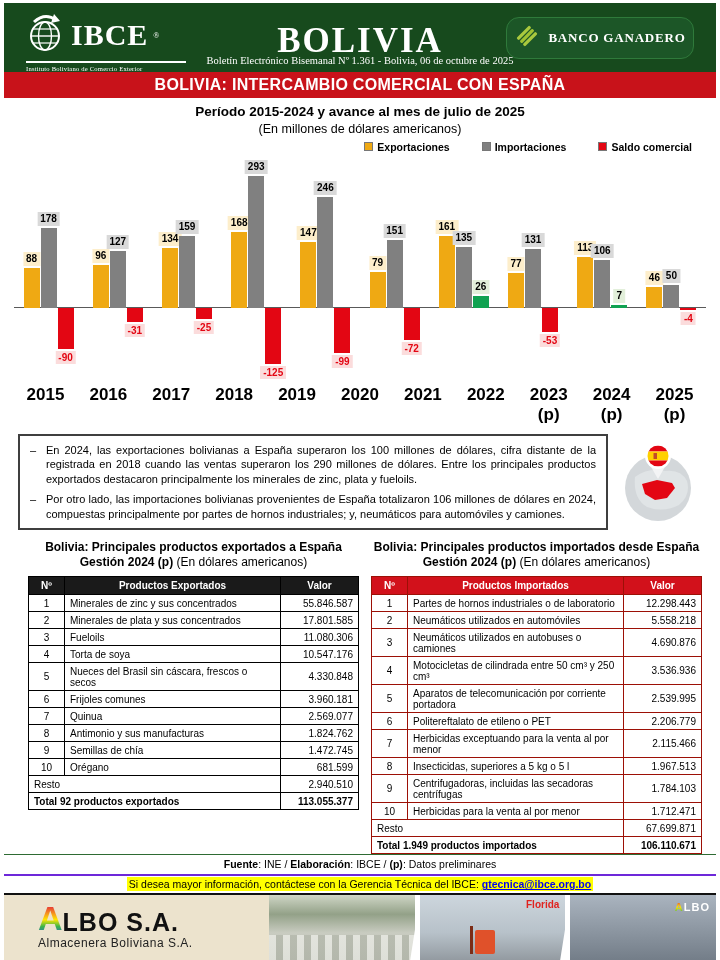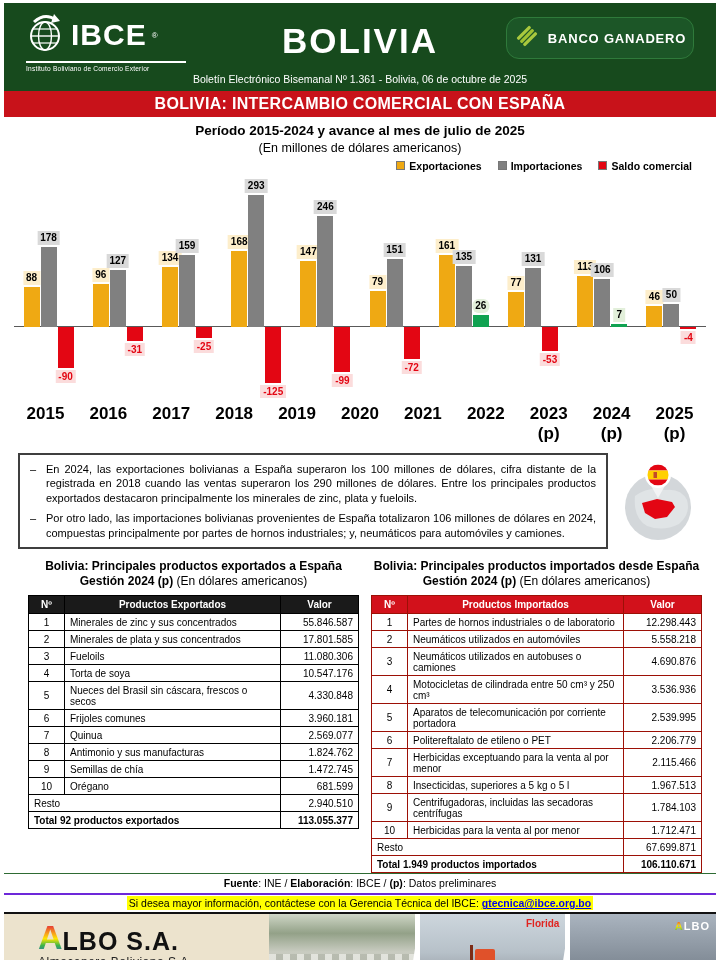--- a/index.html
+++ b/index.html
@@ -3,21 +3,21 @@
 <meta charset="utf-8">
 <style>
   * { box-sizing: border-box; margin: 0; padding: 0; }
   html,body { width:720px; }
   body{
     width:720px; height:960px; background:#ffffff;
     font-family:"Liberation Sans", sans-serif; color:#000;
     padding:3px 4px 0 4px; overflow:hidden;
   }
   
-  .header{ position:relative; height:88px; background:#174a1d; }
+  .header{ position:relative; height:69px; background:#174a1d;font-family:Liberation Serif, serif; }
   .ibce-logo{ position:absolute; left:22px; top:9px; width:160px; }
   .ibce-top{ display:flex; align-items:center; gap:5px; }
   .ibce-name{ color:#fff; font-weight:bold; font-size:30px; letter-spacing:1px; line-height:1; }
   .ibce-reg{ color:#fff; font-size:8px; vertical-align:top; }
   .ibce-rule{ height:2px; background:#fff; margin:3px 0 2px 0; }
   .ibce-sub{ color:#fff; font-size:6.6px; letter-spacing:.2px; white-space:nowrap; }
   .cifras{ position:absolute; left:0; right:0; top:18px; text-align:center;
     color:#fff; font-size:35px; font-weight:bold; letter-spacing:2px; }
   .bank-pill{ position:absolute; right:22px; top:14px; width:188px; height:42px;
     background:#1c5627; border:1px solid #2f7a3b; border-radius:13px;
@@ -25,21 +25,21 @@
   .bank-label{ color:#fff; font-weight:bold; font-size:13px; letter-spacing:.8px; }
   .bulletin-line{ position:absolute; left:0; right:0; bottom:6px; text-align:center;
     color:#fff; font-size:10.5px; }
   
   .banner{ height:26px; background:#c8121a; color:#fff; font-weight:bold; font-size:16px;
     display:flex; align-items:center; justify-content:center; letter-spacing:.3px; }
   
   .chart-titles{ text-align:center; margin-top:5px; line-height:1.3; }
   .ct1,.ct2{ font-size:13.5px; font-weight:bold; }
   .ct3{ font-size:12.5px; }
-  .legend{ display:flex; justify-content:flex-end; gap:16px; margin:4px 24px 2px 0; }
+  .legend{ display:flex; justify-content:flex-end; gap:32px; margin:4px 24px 2px 0; }
   .legend-item{ display:flex; align-items:center; gap:4px; font-size:10.5px; font-weight:bold; }
   .swatch{ width:9px; height:9px; border:1px solid #777; display:inline-block; }
   .plot{ position:relative; height:228px; margin:2px 10px 0 10px; display:flex; }
   .axis{ position:absolute; left:0; right:0; bottom:75px; height:1px; background:#595959; }
   .bar-group{ position:relative; flex:1 1 0; height:100%; }
   .bar{ position:absolute; width:16px; }
   .bar-label{ position:absolute; transform:translateX(-50%); font-size:10px; font-weight:bold;
     padding:1px 3px; white-space:nowrap; line-height:1.15; }
   .x-labels{ display:flex; margin:2px 10px 0 10px; }
   .x-label{ flex:1 1 0; text-align:center; font-size:17px; font-weight:bold; }
@@ -208,21 +208,21 @@
       <div class="bar-label" style="background: rgb(217, 217, 217); color: rgb(0, 0, 0); left: calc(50% + 0px); bottom: 145px;">151</div>
       <div class="bar" style="background: rgb(227, 6, 19); height: 32px; left: calc(50% + 9px); top: 153px;"></div>
       <div class="bar-label" style="background: rgb(251, 220, 220); color: rgb(227, 6, 19); left: calc(50% + 17px); top: 187px;">-72</div>
     </div>
     <div class="bar-group">
       <div class="bar" style="background: rgb(239, 169, 19); height: 72px; left: calc(50% - 25px); bottom: 75px;"></div>
       <div class="bar-label" style="background: rgb(253, 238, 203); color: rgb(0, 0, 0); left: calc(50% - 17px); bottom: 149px;">161</div>
       <div class="bar" style="background: rgb(128, 128, 128); height: 61px; left: calc(50% - 8px); bottom: 75px;"></div>
       <div class="bar-label" style="background: rgb(217, 217, 217); color: rgb(0, 0, 0); left: calc(50% + 0px); bottom: 138px;">135</div>
       <div class="bar" style="background: rgb(16, 162, 81); height: 12px; left: calc(50% + 9px); bottom: 75px;"></div>
-      <div class="bar-label" style="background: rgb(226, 239, 218); color: rgb(0, 0, 0); left: calc(50% + 17px); bottom: 89px; border-radius: 6px;">26</div>
+      <div class="bar-label" style="background: rgb(226, 239, 218); color: rgb(0, 0, 0); left: calc(50% + 17px); bottom: 89px;">26</div>
     </div>
     <div class="bar-group">
       <div class="bar" style="background: rgb(239, 169, 19); height: 35px; left: calc(50% - 25px); bottom: 75px;"></div>
       <div class="bar-label" style="background: rgb(253, 238, 203); color: rgb(0, 0, 0); left: calc(50% - 17px); bottom: 112px;">77</div>
       <div class="bar" style="background: rgb(128, 128, 128); height: 59px; left: calc(50% - 8px); bottom: 75px;"></div>
       <div class="bar-label" style="background: rgb(217, 217, 217); color: rgb(0, 0, 0); left: calc(50% + 0px); bottom: 136px;">131</div>
       <div class="bar" style="background: rgb(227, 6, 19); height: 24px; left: calc(50% + 9px); top: 153px;"></div>
       <div class="bar-label" style="background: rgb(251, 220, 220); color: rgb(227, 6, 19); left: calc(50% + 17px); top: 179px;">-53</div>
     </div>
     <div class="bar-group">

